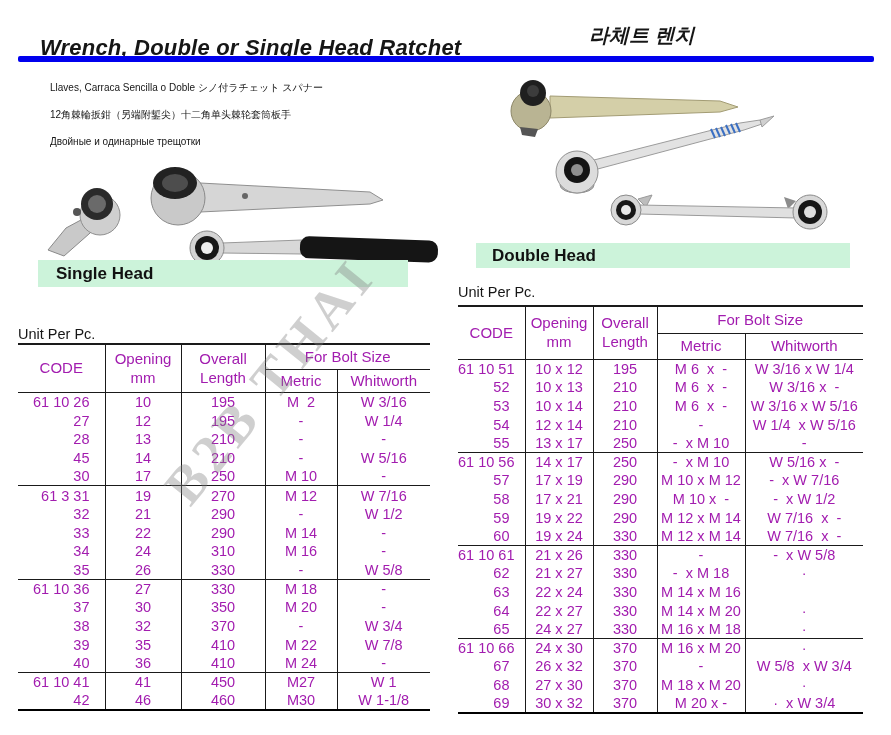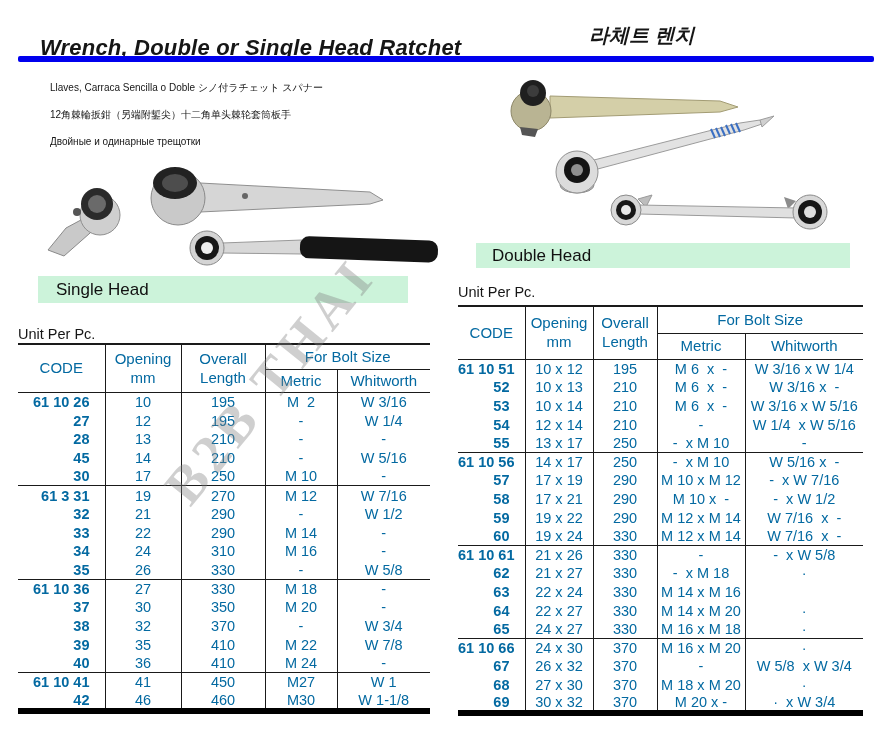--- a/index.html
+++ b/index.html
@@ -31,48 +31,48 @@
     text-align:center;
     font-family:"Liberation Serif","DejaVu Serif",serif;
     font-size:54px; font-weight:bold; letter-spacing:6px; white-space:nowrap;
     color:rgba(128,128,128,0.38);
     transform:rotate(-51deg);
     pointer-events:none; z-index:5;
   }
   
   .band{
     position:absolute; background:#ccf3da;
-    font-size:17px; font-weight:normal; color:#111;
-  }
-  .band-single{ left:38px; top:276px; width:370px; height:27px; line-height:27px; padding-left:18px; box-sizing:border-box;}
+    font-size:17px; font-weight:bold; color:#111;
+  }
+  .band-single{ left:38px; top:260px; width:370px; height:27px; line-height:27px; padding-left:18px; box-sizing:border-box;}
   .band-double{ left:476px; top:243px; width:374px; height:25px; line-height:25px; padding-left:16px; box-sizing:border-box;}
   
   .unit-label{ position:absolute; font-size:14.5px; text-align:left; }
   .unit-left{ left:18px; top:326px; width:412px; }
   .unit-right{ left:458px; top:284px; width:405px; }
   
   table.data-table{
     position:absolute; border-collapse:collapse; table-layout:fixed;
-    font-size:14.5px; color:#0369a1;
-    border-top:2px solid #1a1a1a; border-bottom:6px solid #000000;
+    font-size:14.5px; color:#a21caf;
+    border-top:2px solid #1a1a1a; border-bottom:2px solid #000000;
     z-index:1;
   }
   .t-left{ left:18px; top:343px; width:412px; }
   .t-right{ left:458px; top:305px; width:405px; }
   .data-table th{ font-weight:normal; font-size:15px; padding:0; line-height:1.25; }
   .data-table thead{ border-bottom:1.6px solid #1a1a1a; }
   .data-table th.vline, .data-table td.vline{ border-right:1.4px solid #1a1a1a; }
   .data-table th.bolt{ border-bottom:1.4px solid #1a1a1a; height:24px;margin-left:16px; }
   .t-left  thead tr.h2 th{ height:22px; }
   .t-right thead tr.h2 th{ height:25px; }
   .t-right th.bolt{ height:26px; }
   .data-table td{ padding:0; white-space:pre; overflow:hidden; text-align:center; }
   .t-left  tbody tr{ height:18.7px; }
   .t-right tbody tr{ height:18.6px; }
-  .data-table td.c0{ text-align:right; padding-right:15px; font-weight:bold; }
+  .data-table td.c0{ text-align:right; padding-right:15px; font-weight:normal; }
   .data-table tbody tr.group-top td{ border-top:1.4px solid #1a1a1a; }
   
   .photo{ position:absolute; z-index:0; }
   .ph-left{ left:40px; top:150px; }
   .ph-right{ left:440px; top:65px; }
 </style>
 </head>
 <body>
 
 <div class="page">

